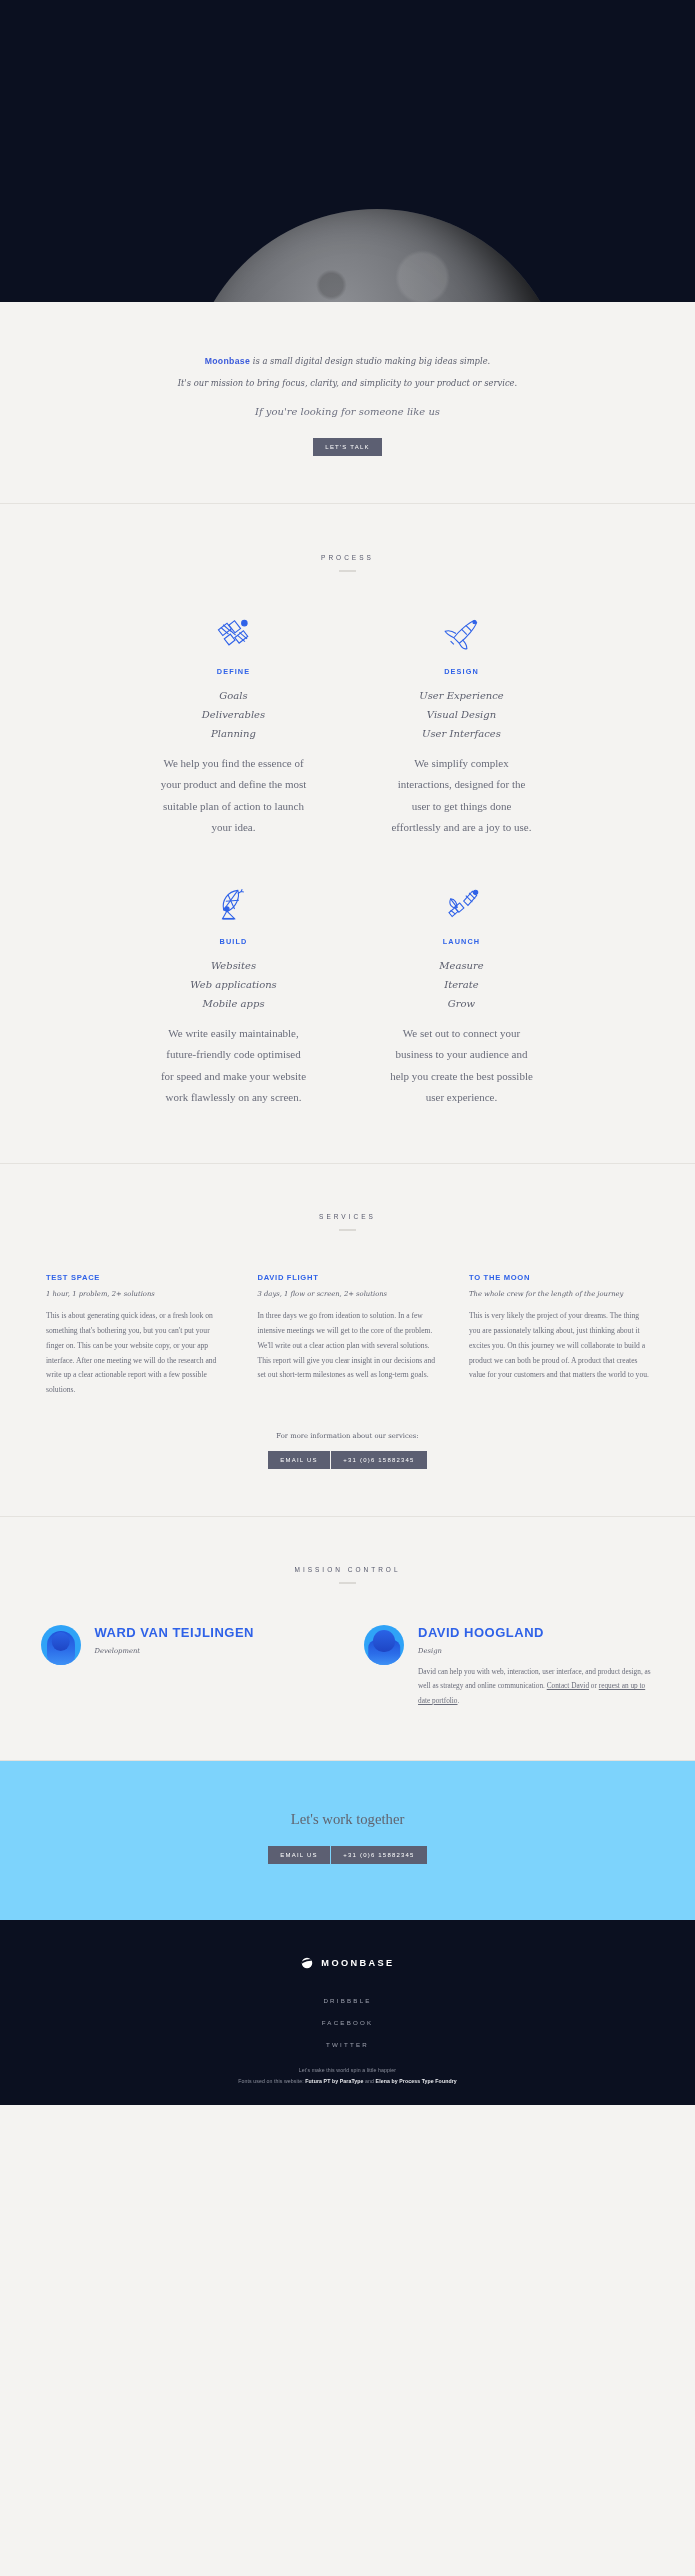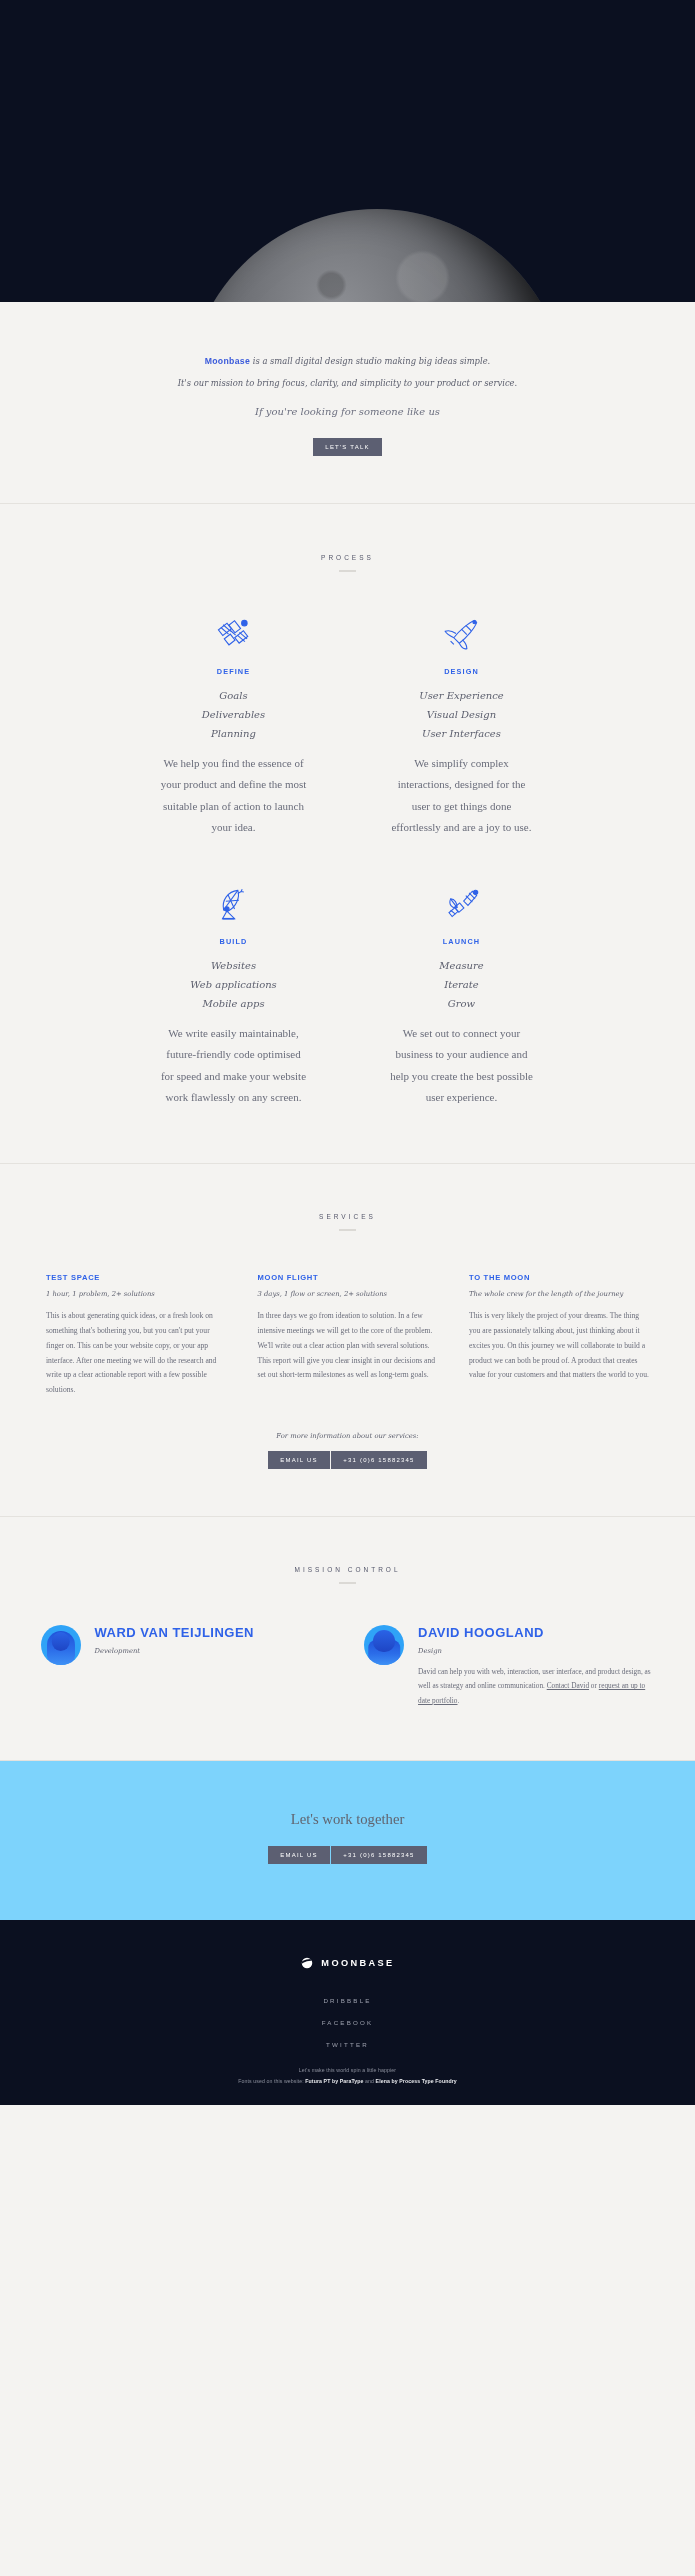--- a/index.html
+++ b/index.html
@@ -171,21 +171,20 @@
   .svc-body {
     margin-top: 11px;
     font-family: "Liberation Serif", serif;
     font-size: 7.6px;
     line-height: 1.95;
     color: #6a6d7b;
   }
   .svc-cta { text-align: center; margin-top: 34px; }
   .svc-cta .note {
     font-family: "DejaVu Serif", serif;
-    font-style: italic;
     font-size: 6.8px;
     color: #5b5e6d;
   }
   .btn-row { margin-top: 11px; display: inline-flex; gap: 1.6px; }
 
   
   .mission { padding: 49px 0 52px; }
   .crew {
     width: 614px; margin: 0 auto; padding-top: 41px;
     display: grid; grid-template-columns: 1fr 1fr; column-gap: 33px;
@@ -380,21 +379,21 @@
       <div class="sec-title">SERVICES</div>
       <div class="sec-rule"></div>
     </div>
     <div class="svc-grid">
       <div class="svc-col">
         <div class="svc-name">TEST SPACE</div>
         <div class="svc-tag">1 hour, 1 problem, 2+ solutions</div>
         <p class="svc-body">This is about generating quick ideas, or a fresh look on something that's bothering you, but you can't put your finger on. This can be your website copy, or your app interface. After one meeting we will do the research and write up a clear actionable report with a few possible solutions.</p>
       </div>
       <div class="svc-col">
-        <div class="svc-name">MOON FLIGHT</div>
+        <div class="svc-name">DAVID FLIGHT</div>
         <div class="svc-tag">3 days, 1 flow or screen, 2+ solutions</div>
         <p class="svc-body">In three days we go from ideation to solution. In a few intensive meetings we will get to the core of the problem. We'll write out a clear action plan with several solutions. This report will give you clear insight in our decisions and set out short-term milestones as well as long-term goals.</p>
       </div>
       <div class="svc-col">
         <div class="svc-name">TO THE MOON</div>
         <div class="svc-tag">The whole crew for the length of the journey</div>
         <p class="svc-body">This is very likely the project of your dreams. The thing you are passionately talking about, just thinking about it excites you. On this journey we will collaborate to build a product we can both be proud of. A product that creates value for your customers and that matters the world to you.</p>
       </div>
     </div>
     <div class="svc-cta">

